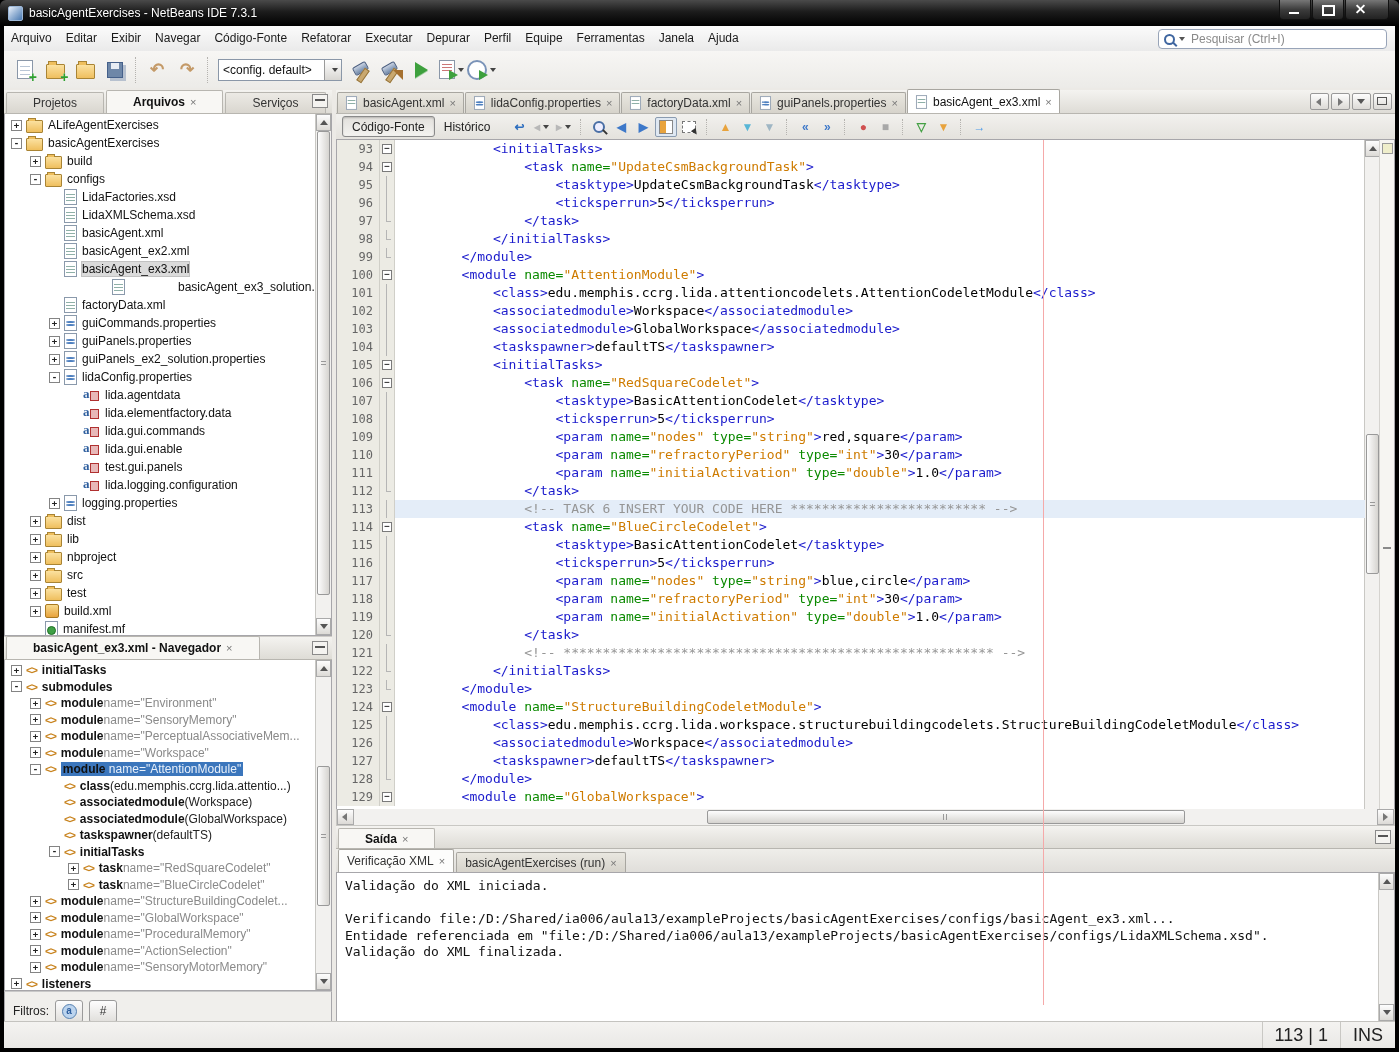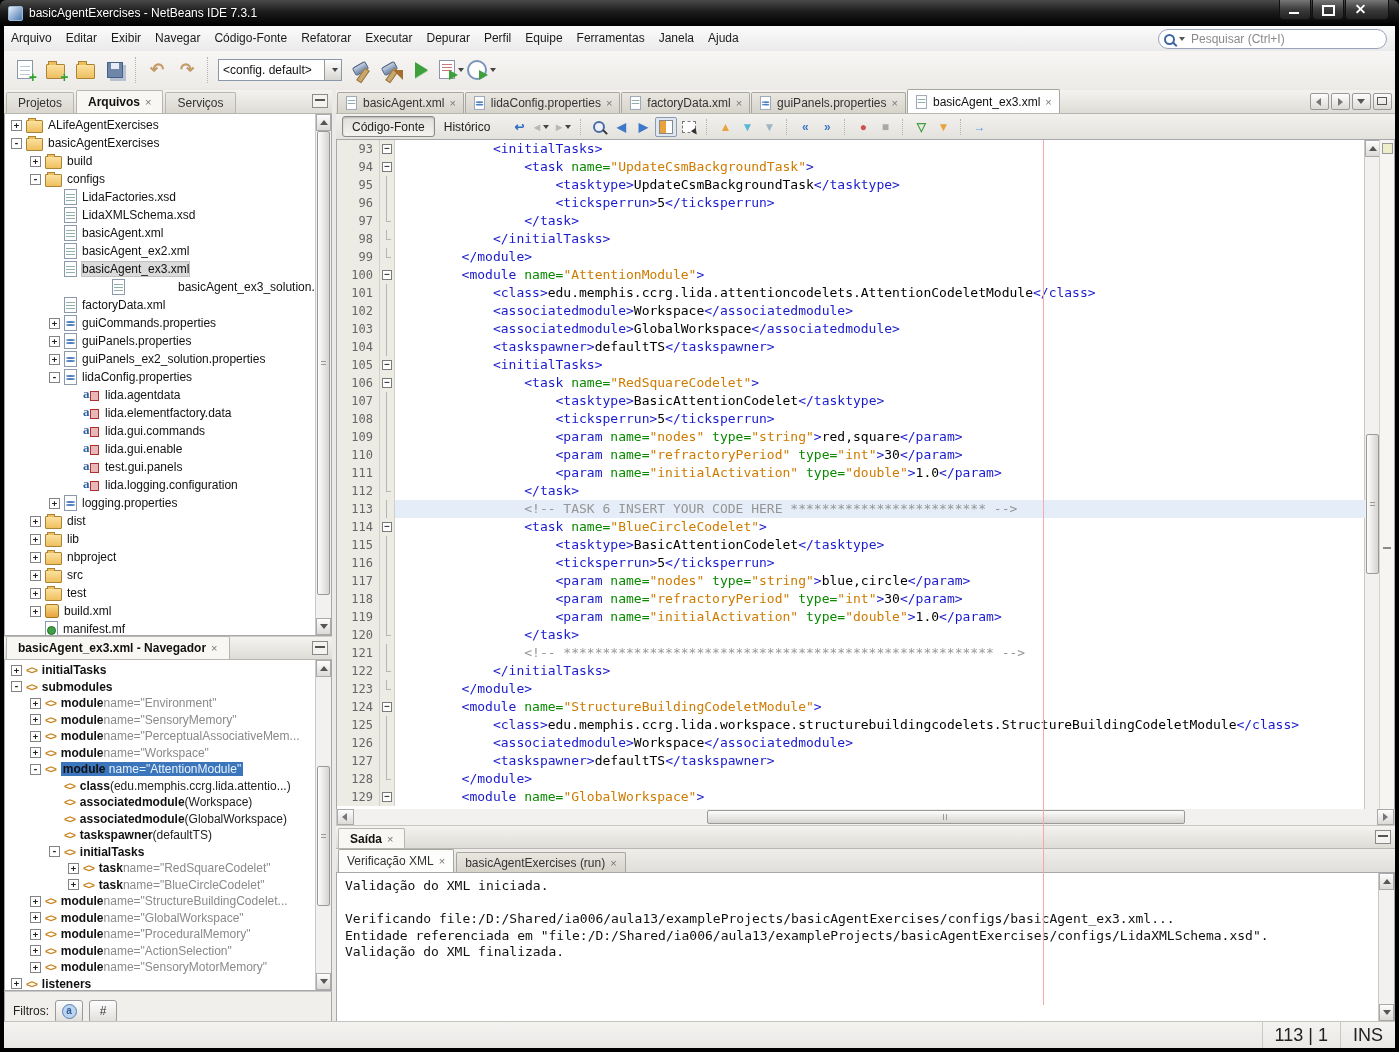--- a/index.html
+++ b/index.html
@@ -16,21 +16,21 @@
     background:linear-gradient(#777,#3c3c3c 50%,#222);border-radius:0 0 4px 4px;position:relative;}
   .winbtn .g-min{position:absolute;left:9px;bottom:5px;width:10px;height:2px;background:#fff;}
   .winbtn .g-max{position:absolute;left:9px;top:5px;width:9px;height:7px;border:2px solid #fff;}
   .winbtn .g-x1,.winbtn .g-x2{position:absolute;left:9px;top:8px;width:11px;height:2px;background:#fff;}
   .g-x1{transform:rotate(45deg);} .g-x2{transform:rotate(-45deg);}
   
   .menubar{position:absolute;left:4px;right:4px;top:26px;height:25px;
     background:linear-gradient(#fbfbfb,#eaeaea);border-bottom:1px solid #c6c6c6;display:flex;align-items:center;}
   .menu-item{padding:0 7px;font-size:12px;color:#1a1a1a;line-height:25px;}
   .searchbox{position:absolute;right:8px;top:3px;width:222px;height:18px;border:1px solid #98a4b8;
-    border-radius:10px;background:#fff;display:flex;align-items:center;padding-left:5px;}
+    border-radius:4px;background:#fff;display:flex;align-items:center;padding-left:5px;}
   .ic-mag{width:7px;height:7px;border:2px solid #3f66a0;border-radius:50%;position:relative;flex:none;}
   .ic-mag::after{content:"";position:absolute;width:2px;height:5px;background:#3f66a0;right:-3px;bottom:-4px;transform:rotate(-45deg);}
   .mag-caret{width:0;height:0;border-left:3px solid transparent;border-right:3px solid transparent;border-top:4px solid #555;margin:0 4px 0 4px;}
   .searchbox input{border:none;outline:none;flex:1;font-size:12px;color:#444;background:transparent;font-family:"Liberation Sans",sans-serif;}
   .searchbox input::placeholder{color:#8a8a8a;}
   
   .toolbar{position:absolute;left:4px;right:4px;top:51px;height:37px;background:linear-gradient(#f7f6f4,#ecebe8);
     border-bottom:1px solid #cfcdc9;display:flex;align-items:center;padding-left:6px;}
   .tbtn{height:28px;min-width:28px;display:flex;align-items:center;justify-content:center;margin:0 1px;position:relative;}
   .tsep{width:1px;height:26px;border-left:1px dotted #b5b3af;margin:0 5px;}
@@ -55,21 +55,21 @@
   .tb-profile::after{content:"";position:absolute;right:-3px;bottom:-2px;border-left:9px solid #3da03d;border-top:5px solid transparent;border-bottom:5px solid transparent;}
   .combo{width:122px;height:20px;border:1px solid #8a97a8;background:#fff;display:flex;align-items:center;margin:0 4px;}
   .combo .val{flex:1;font-size:12px;color:#111;padding-left:4px;white-space:nowrap;overflow:hidden;}
   .combo .btn{width:16px;height:100%;background:linear-gradient(#fefefe,#d8d6d2);border-left:1px solid #9a9a9a;display:flex;align-items:center;justify-content:center;}
   
   .main{position:absolute;left:4px;right:4px;top:88px;bottom:30px;background:#eceae6;}
   .leftcol{position:absolute;left:0;top:2px;bottom:0;width:328px;}
   .rightcol{position:absolute;left:332px;right:0;top:2px;bottom:0;}
   
   .tabbar{height:23px;background:linear-gradient(#f4f3f0,#dedcd6);border-bottom:1px solid #b8b6b0;display:flex;align-items:flex-end;position:relative;}
-  .ptab{height:20px;padding:0 11px;font-size:12px;color:#333;display:flex;align-items:center;gap:5px;
+  .ptab{height:20px;padding:0 26px;font-size:12px;color:#333;display:flex;align-items:center;gap:5px;
     border:1px solid #b8b6b0;border-bottom:none;background:linear-gradient(#eceae5,#d9d6cf);margin-left:2px;border-radius:2px 2px 0 0;}
   .ptab.active{background:#f8f7f4;font-weight:bold;color:#111;height:22px;}
   .closex{color:#777;font-size:11px;font-weight:normal;}
   .minbtn{position:absolute;right:4px;top:4px;width:14px;height:12px;border:1px solid #8a8a8a;background:#f4f3f0;}
   .minbtn::before{content:"";position:absolute;left:2px;right:2px;top:4px;height:2px;background:#555;}
   
   .treewrap{position:relative;background:#fff;border:1px solid #a7a6aa;border-top:none;overflow:hidden;}
   .filetree{height:521px;}
   .trow{display:flex;align-items:center;height:18px;font-size:12px;color:#111;white-space:nowrap;}
   .exp{width:9px;height:9px;border:1px solid #848484;background:#fff;flex:none;

